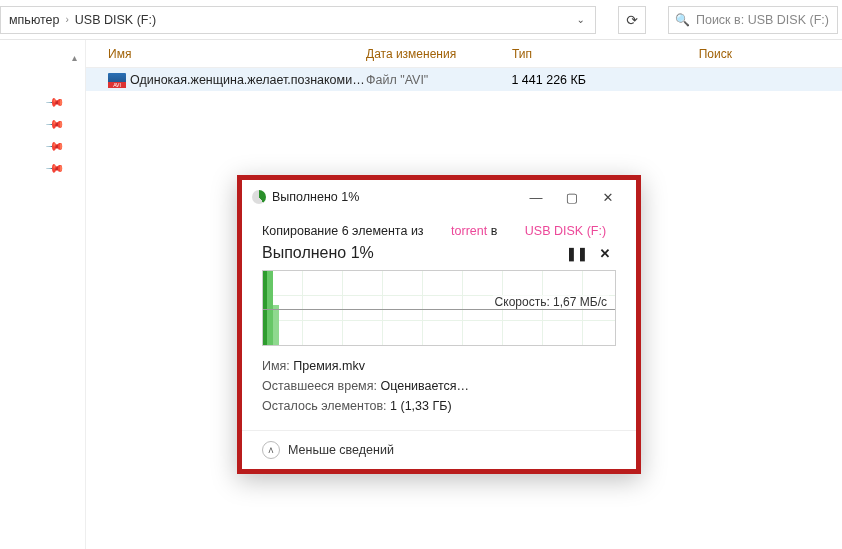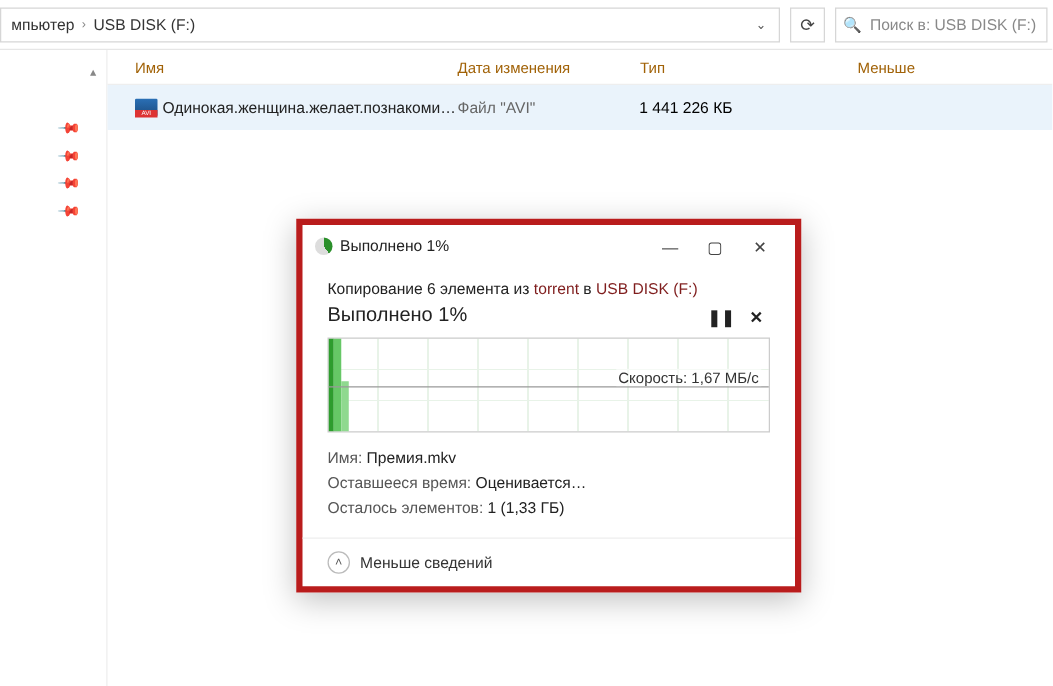--- a/index.html
+++ b/index.html
@@ -1,19 +1,19 @@
 <!DOCTYPE html>
 <html><head>
 <meta charset="utf-8">
 <style>
   * { box-sizing: border-box; font-family: "Segoe UI", Tahoma, sans-serif; }
   html, body { margin: 0; padding: 0; width: 842px; height: 549px; background: #fff; overflow: hidden; }
 
   
-  .topbar { display: flex; align-items: center; height: 40px; border-bottom: 1px solid #e6e6e6; padding: 0 4px 0 0; gap: 8px; }
+  .topbar { display: flex; align-items: center; height: 40px; border-bottom: 1px solid #e6e6e6; padding: 0 4px 0 0; gap: 22px; }
   .breadcrumb-box { display: flex; align-items: center; flex: 1; height: 28px; border: 1px solid #d6d6d6; background: #fff; padding: 0 4px; font-size: 12.5px; color: #333; }
   .breadcrumb-box .seg { padding: 0 4px; }
   .breadcrumb-box .sep { color: #888; padding: 0 2px; font-size: 10px; }
   .breadcrumb-box .dd { margin-left: auto; color: #555; font-size: 10px; padding: 0 6px; }
   .refresh-btn { width: 28px; height: 28px; border: 1px solid #d6d6d6; display: flex; align-items: center; justify-content: center; color: #444; font-size: 14px; }
   .search-box { width: 170px; height: 28px; border: 1px solid #d6d6d6; display: flex; align-items: center; padding: 0 6px; color: #888; font-size: 12.5px; gap: 6px; }
   .search-box .mag { font-size: 12px; color: #888; }
 
   
   .main { display: flex; height: calc(549px - 40px); }
@@ -21,39 +21,39 @@
   .gutter .up-arrow { position: absolute; top: 12px; right: 8px; color: #888; font-size: 10px; }
   .gutter .pin { position: absolute; right: 22px; color: #9a9a9a; font-size: 12px; transform: rotate(45deg); }
   .content { flex: 1; position: relative; }
 
   .columns { display: flex; font-size: 12px; color: #a16207; height: 28px; align-items: center; border-bottom: 1px solid #eee; padding-left: 22px; }
   .col-name { width: 258px; }
   .col-date { width: 146px; }
   .col-type { width: 120px; }
   .col-size { width: 120px; text-align: right; padding-right: 20px; }
 
-  .row { display: flex; font-size: 12.5px; color: #222; height: 36px; align-items: center; padding-left: 22px; }
+  .row { display: flex; font-size: 12.5px; color: #222; height: 23px; align-items: center; padding-left: 22px; }
   .row.sel { background: #eaf3fb; }
   .row .icon { width: 18px; height: 14px; margin-right: 4px; background: linear-gradient(#2a6fb5,#1c4c80); position: relative; border-radius: 1px; }
   .row .icon:before { content: "AVI"; position: absolute; bottom: -1px; left: 0; right: 0; font-size: 5px; color: #fff; background: #d33; text-align: center; line-height: 6px; }
   .row .name { width: 236px; overflow: hidden; text-overflow: ellipsis; white-space: nowrap; }
   .row .date { width: 146px; color: #666; }
   .row .type { width: 120px; color: #666; }
   .row .size { width: 120px; text-align: right; padding-right: 20px; color: #000000; }
 
   
   .dialog { position: absolute; left: 237px; top: 175px; width: 404px; background: #fff; border: 5px solid #b91c1c; box-shadow: 0 6px 24px rgba(0,0,0,.25); font-size: 12.5px; color: #222; }
   .dlg-title { display: flex; align-items: center; height: 34px; padding: 0 10px; }
   .dlg-title .ticon { width: 14px; height: 14px; margin-right: 6px; position: relative; }
   .dlg-title .ticon:before { content: ""; position: absolute; inset: 0; background: conic-gradient(#2a8f2a 0 40%, #ddd 40% 100%); border-radius: 50%; }
   .dlg-title .txt { flex: 1; }
   .dlg-title .wbtn { width: 36px; height: 28px; display: flex; align-items: center; justify-content: center; color: #444; font-size: 13px; }
   .dlg-body { padding: 10px 20px 14px; }
   .dlg-body .copyline { margin-bottom: 4px; }
-  .dlg-body .copyline a { color: #7f1d1d; text-decoration: none; }
+  .dlg-body .copyline a { color: #ec4899; text-decoration: none; margin-left: 24px; }
   .dlg-head { display: flex; align-items: center; margin-bottom: 6px; }
   .dlg-head .big { font-size: 16px; flex: 1; }
   .dlg-head .pbtn { width: 22px; height: 22px; display: flex; align-items: center; justify-content: center; font-weight: bold; font-size: 13px; margin-left: 6px; }
 
   .graph { height: 76px; border: 1px solid #ccc; position: relative; background:
     repeating-linear-gradient(to right, transparent 0 39px, #e8f3e8 39px 40px),
     repeating-linear-gradient(to bottom, transparent 0 24px, #e8f3e8 24px 25px),
     #fff; margin-bottom: 10px; }
   .graph .edge { position: absolute; left: 0; top: 0; bottom: 0; width: 4px; background: #2e9c2e; }
   .graph .bar { position: absolute; left: 4px; width: 6px; bottom: 0; background: #66c766; }
@@ -93,21 +93,21 @@
     <div class="pin" style="top:56px">📌</div>
     <div class="pin" style="top:78px">📌</div>
     <div class="pin" style="top:100px">📌</div>
     <div class="pin" style="top:122px">📌</div>
   </div>
   <div class="content">
     <div class="columns">
       <div class="col-name">Имя</div>
       <div class="col-date">Дата изменения</div>
       <div class="col-type">Тип</div>
-      <div class="col-size">Меньше</div>
+      <div class="col-size">Поиск</div>
     </div>
     <div class="row sel">
       <div class="icon"></div>
       <div class="name">Одинокая.женщина.желает.познакоми…</div>
       <div class="type">Файл "AVI"</div>
       <div class="size">1 441 226 КБ</div>
     </div>
   </div>
 </div>
 

